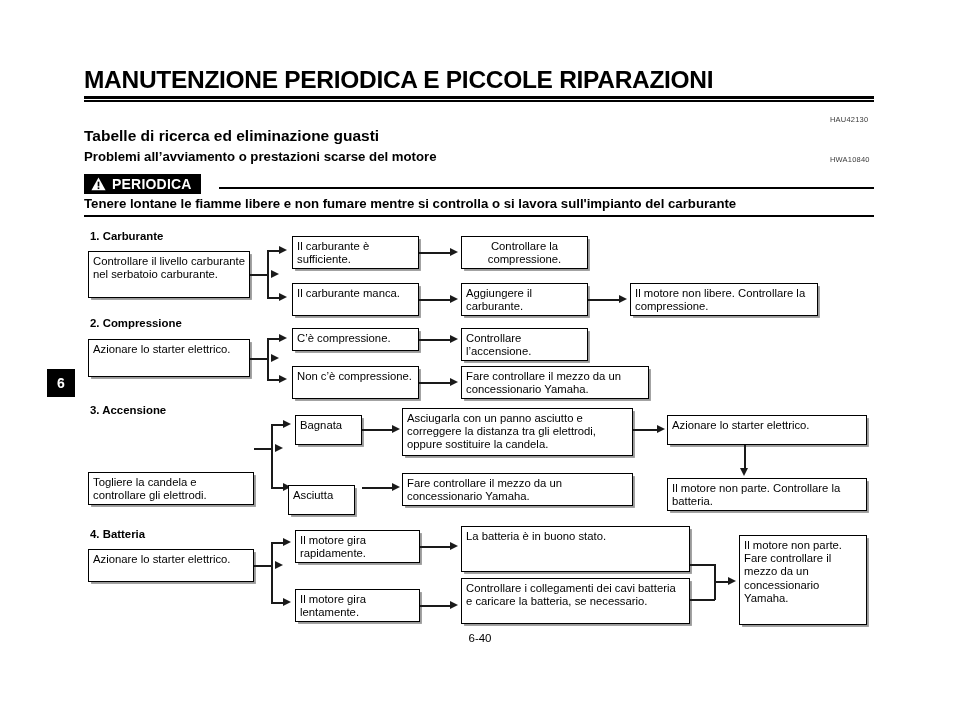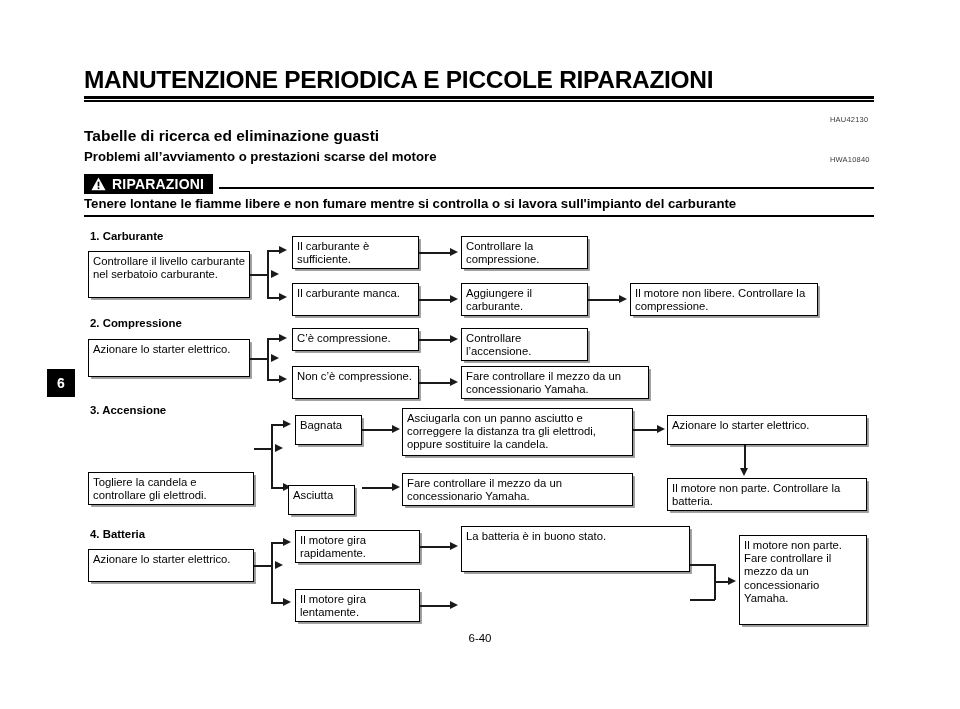--- a/index.html
+++ b/index.html
@@ -131,21 +131,21 @@
 
   <div class="code c1">HAU42130</div>
   <div class="code c2">HWA10840</div>
 
   <div class="warn-badge">
     <svg class="warn-tri" viewBox="0 0 16 15">
       <polygon points="8,0.6 15.6,14.2 0.4,14.2" fill="#fff"></polygon>
       <rect x="7.1" y="5.0" width="1.8" height="5.0" fill="#000"></rect>
       <rect x="7.1" y="11.1" width="1.8" height="1.8" fill="#000"></rect>
     </svg>
-    <span>RIPARAZIONI</span>
+    <span>PERIODICA</span>
   </div>
   <div class="warn-rule-top"></div>
   <div class="warn-text">Tenere lontane le fiamme libere e non fumare mentre si controlla o si lavora sull'impianto del carburante</div>
   <div class="warn-rule-bot"></div>
 
   <div class="chapter-tab">6</div>
 
   <div class="grp-label" style="left:90px; top:230px;">1. Carburante</div>
 
   <div class="fbox" style="left:88px; top:251px; width:162px; height:47px;">Controllare il livello carburante nel serbatoio carburante.</div>
@@ -154,21 +154,21 @@
   <div class="ln v" style="left:267px; top:250px; height:49px;"></div>
   <div class="ln h" style="left:267px; top:250px; width:13px;"></div>
   <div class="ln h" style="left:267px; top:297px; width:13px;"></div>
   <div class="arw" style="left:271px; top:269.5px;"></div>
   <div class="arw" style="left:279px; top:245.5px;"></div>
   <div class="arw" style="left:279px; top:292.5px;"></div>
 
   <div class="fbox" style="left:292px; top:236px; width:127px; height:33px;">Il carburante è sufficiente.</div>
   <div class="ln h" style="left:419px; top:252px; width:33px;"></div>
   <div class="arw" style="left:450px; top:247.5px;"></div>
-  <div class="fbox" style="left:461px; top:236px; width:127px; height:33px;">Controllare la compressione.</div>
+  <div class="fbox" style="left:461px; top:236px; width:127px; height:33px;text-align:center;">Controllare la compressione.</div>
 
   <div class="fbox" style="left:292px; top:283px; width:127px; height:33px;">Il carburante manca.</div>
   <div class="ln h" style="left:419px; top:299px; width:33px;"></div>
   <div class="arw" style="left:450px; top:294.5px;"></div>
   <div class="fbox" style="left:461px; top:283px; width:127px; height:33px;">Aggiungere il carburante.</div>
   <div class="ln h" style="left:588px; top:299px; width:33px;"></div>
   <div class="arw" style="left:619px; top:294.5px;"></div>
   <div class="fbox" style="left:630px; top:283px; width:188px; height:33px;">Il motore non libere. Controllare la compressione.</div>
 
   <div class="grp-label" style="left:90px; top:317px;">2. Compressione</div>
@@ -234,20 +234,21 @@
   <div class="arw" style="left:283px; top:597.5px;"></div>
 
   <div class="fbox" style="left:295px; top:530px; width:125px; height:33px;">Il motore gira rapidamente.</div>
   <div class="ln h" style="left:420px; top:546px; width:32px;"></div>
   <div class="arw" style="left:450px; top:541.5px;"></div>
   <div class="fbox" style="left:461px; top:526px; width:229px; height:46px;">La batteria è in buono stato.</div>
 
   <div class="fbox" style="left:295px; top:589px; width:125px; height:33px;">Il motore gira lentamente.</div>
   <div class="ln h" style="left:420px; top:605px; width:32px;"></div>
   <div class="arw" style="left:450px; top:600.5px;"></div>
+  <div class="fbox" style="left:461px; top:578px; width:229px; height:46px;">Controllare i collegamenti dei cavi batteria e caricare la batteria, se necessario.</div>
 
   <div class="ln h" style="left:690px; top:564px; width:25px;"></div>
   <div class="ln h" style="left:690px; top:599px; width:25px;"></div>
   <div class="ln v" style="left:714px; top:564px; height:36px;"></div>
   <div class="ln h" style="left:714px; top:581px; width:16px;"></div>
   <div class="arw" style="left:728px; top:576.5px;"></div>
   <div class="fbox" style="left:739px; top:535px; width:128px; height:90px;">Il motore non parte. Fare controllare il mezzo da un concessionario Yamaha.</div>
 
   <div class="page-num">6-40</div>
   <div class="watermark">carmanualsonline.info</div>

